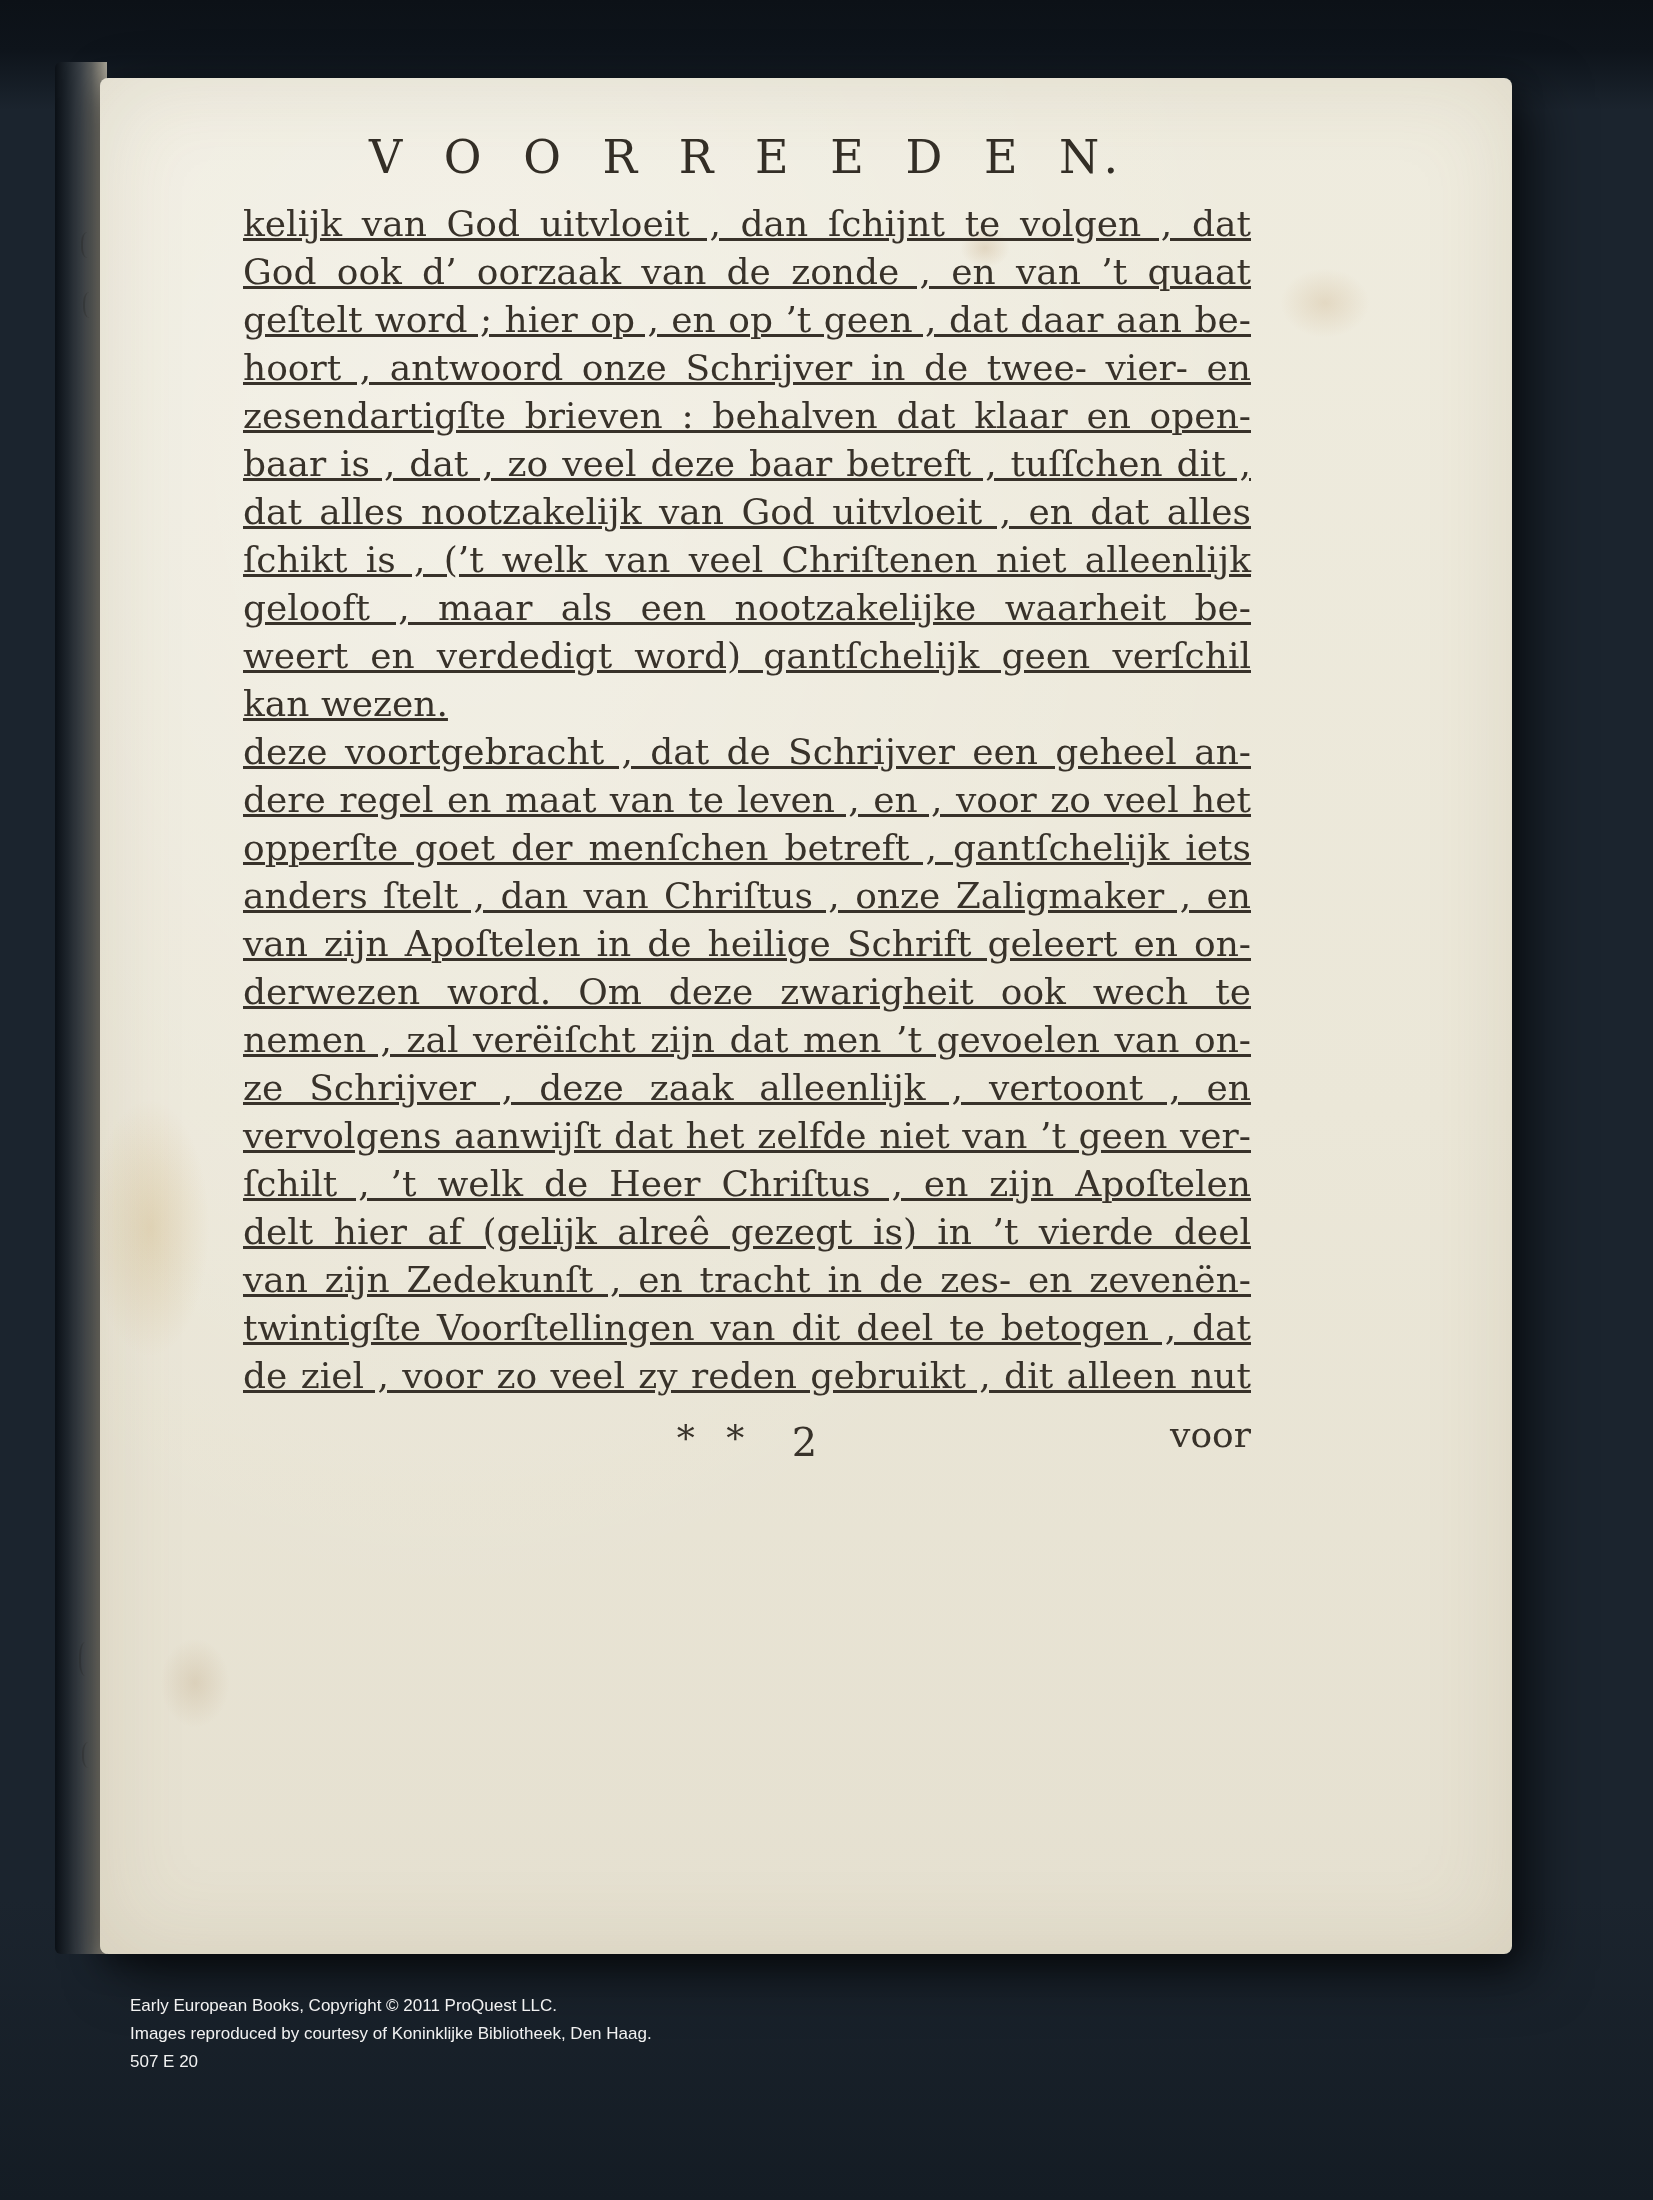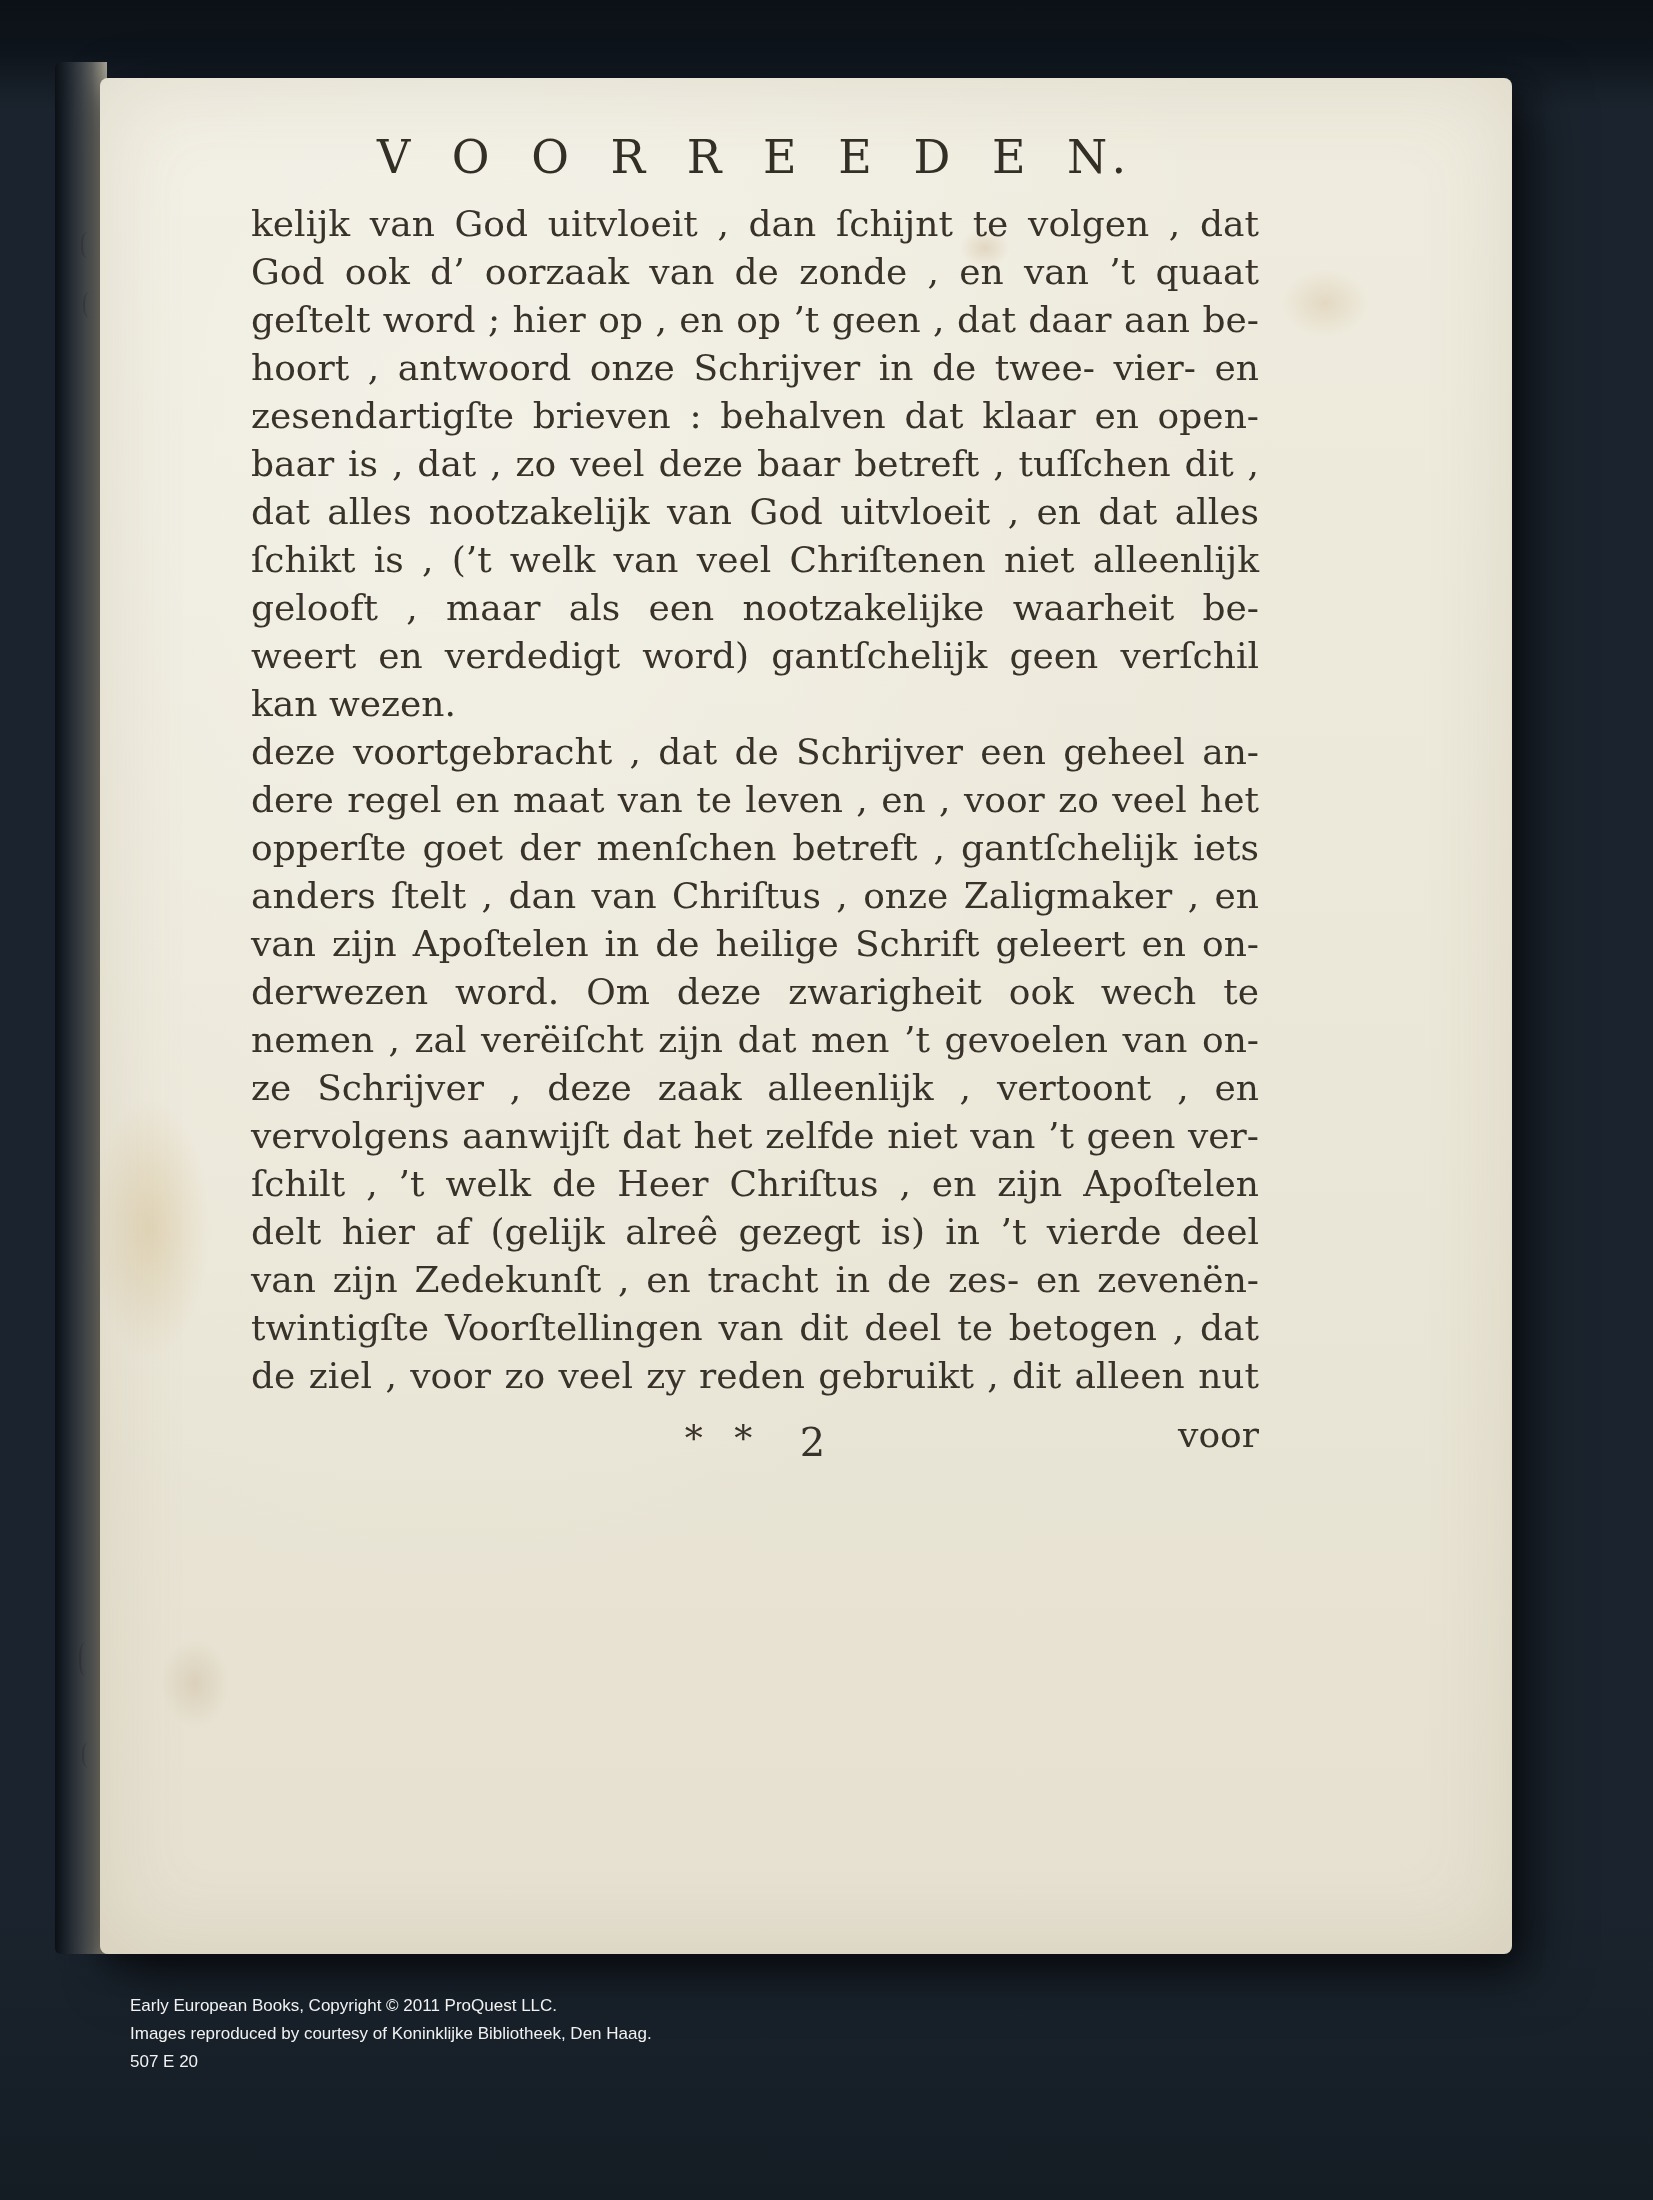--- a/index.html
+++ b/index.html
@@ -66,31 +66,30 @@
     background: radial-gradient(ellipse, rgba(160,110,50,0.18), rgba(160,110,50,0) 70%); }
   .stain.s4 { left: 60px; top: 1560px; width: 70px; height: 90px;
     background: radial-gradient(ellipse, rgba(150,105,50,0.15), rgba(150,105,50,0) 70%); }
 
   .text-block {
     position: absolute;
     left: 143px;
     top: 52px;
     width: 1008px;
     color: #38322a;
-    margin-left: 8px;
   }
   .page-header {
     text-align: center;
     font-size: 46px;
     letter-spacing: 7px;
     word-spacing: 13px;
     margin-bottom: 16px;
     color: #332e26;
   }
-  .body-text { font-size: 36px; line-height: 48px; }
+  .body-text { font-size: 36px; line-height: 48px; text-decoration: underline; }
   .line {
     text-align: justify;
     text-align-last: justify;
     white-space: normal;
   }
   .line.endline { text-align-last: left; }
   .line.indent { text-indent: 58px; }
 
   .footer-line {
     position: relative;

